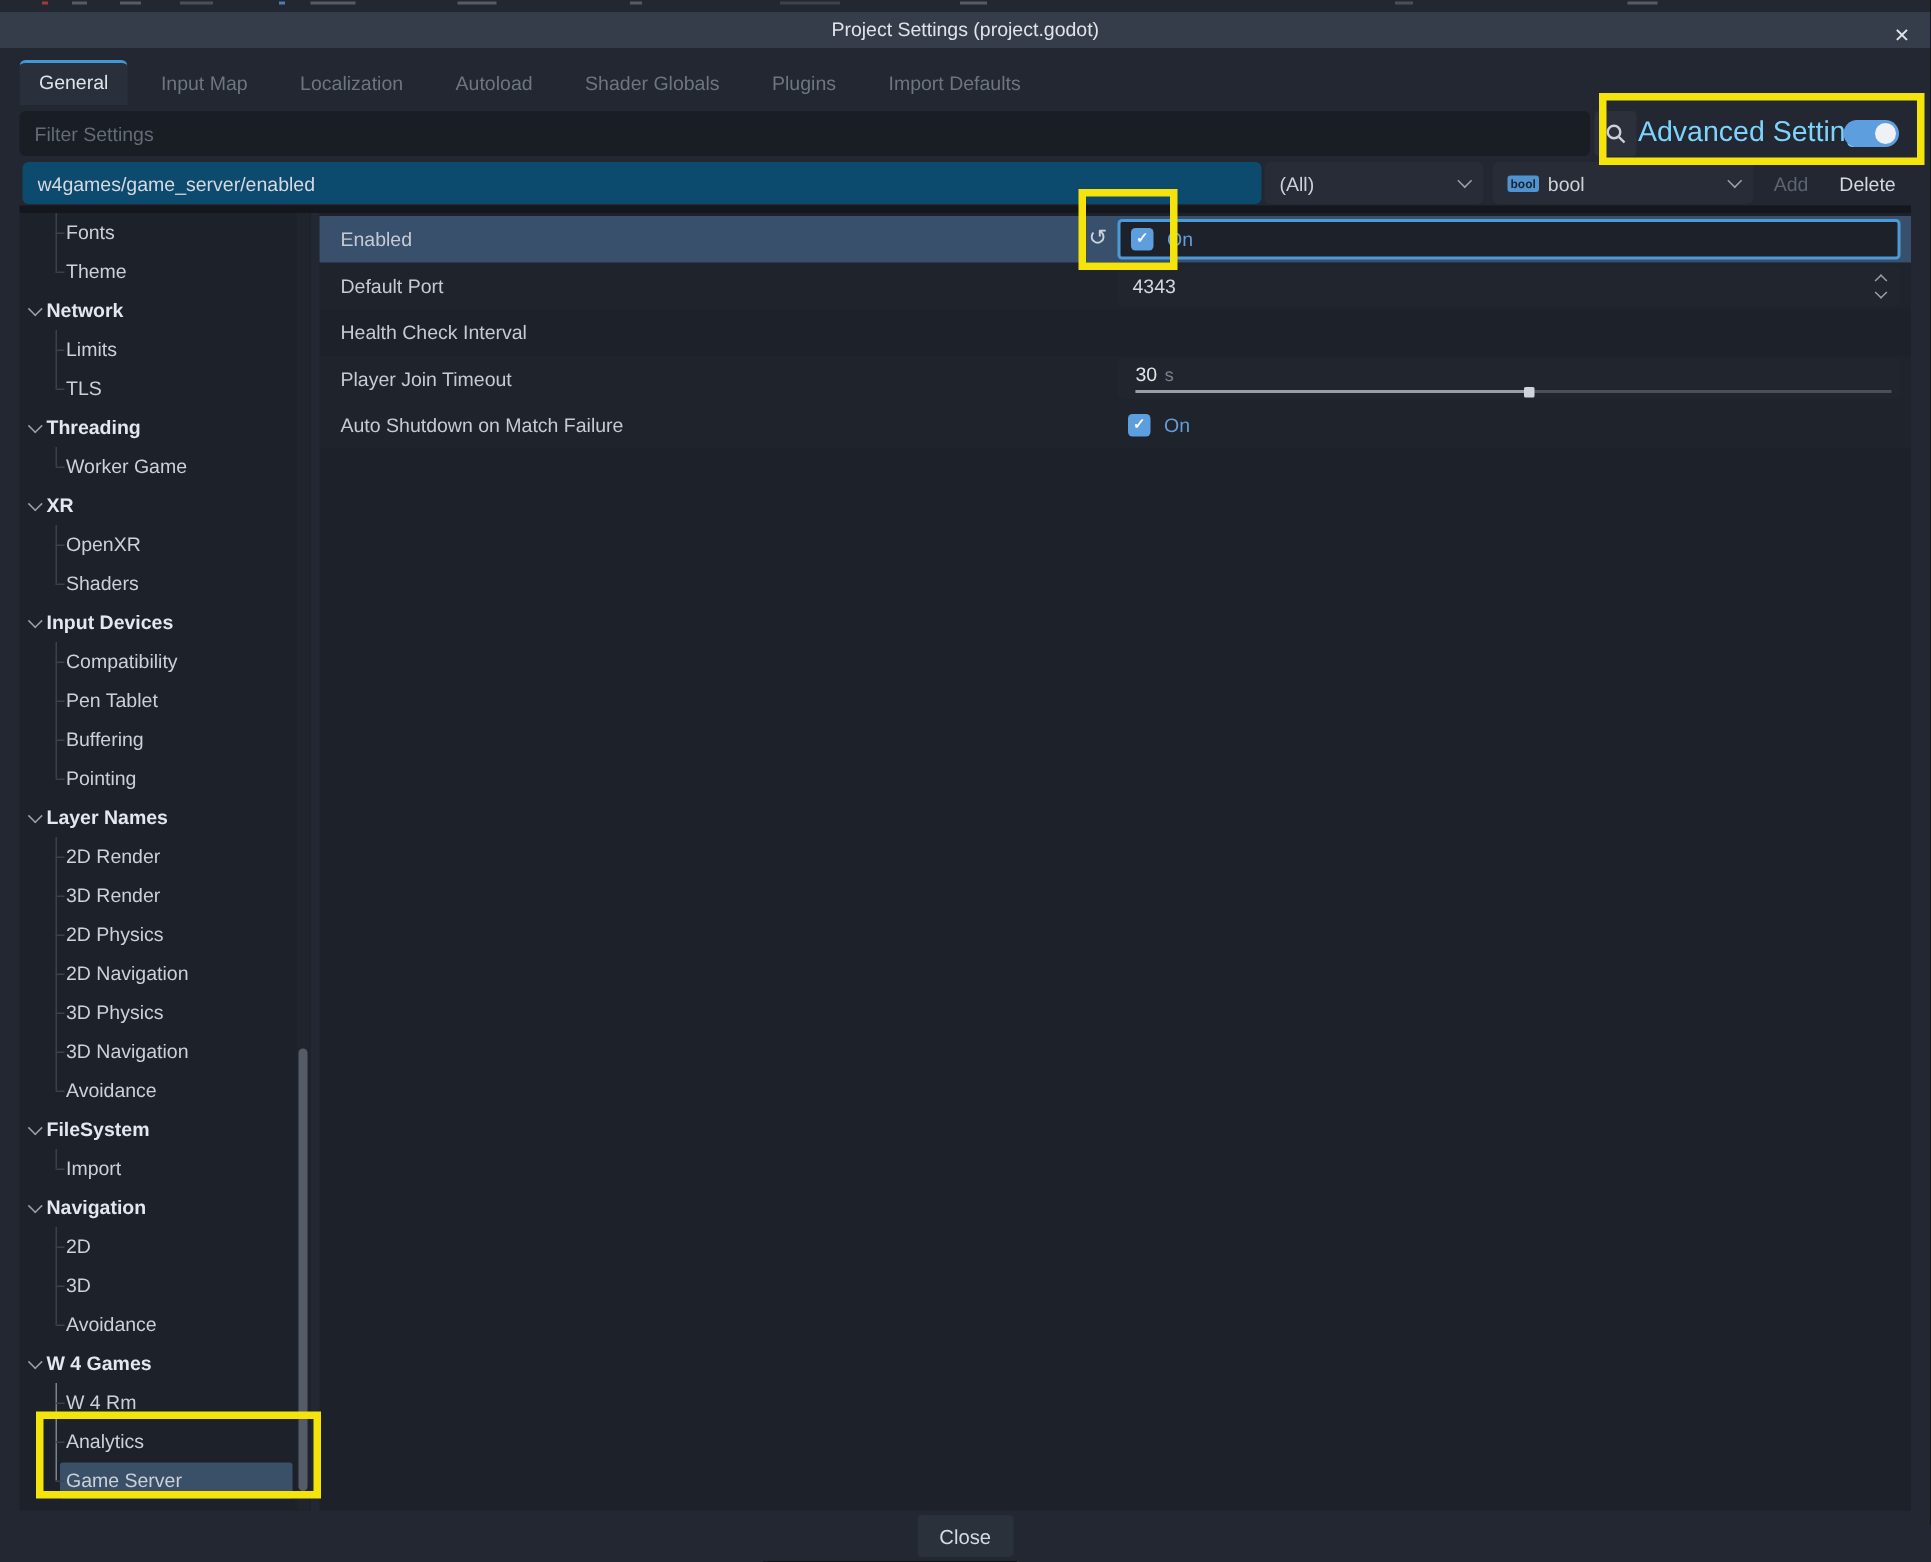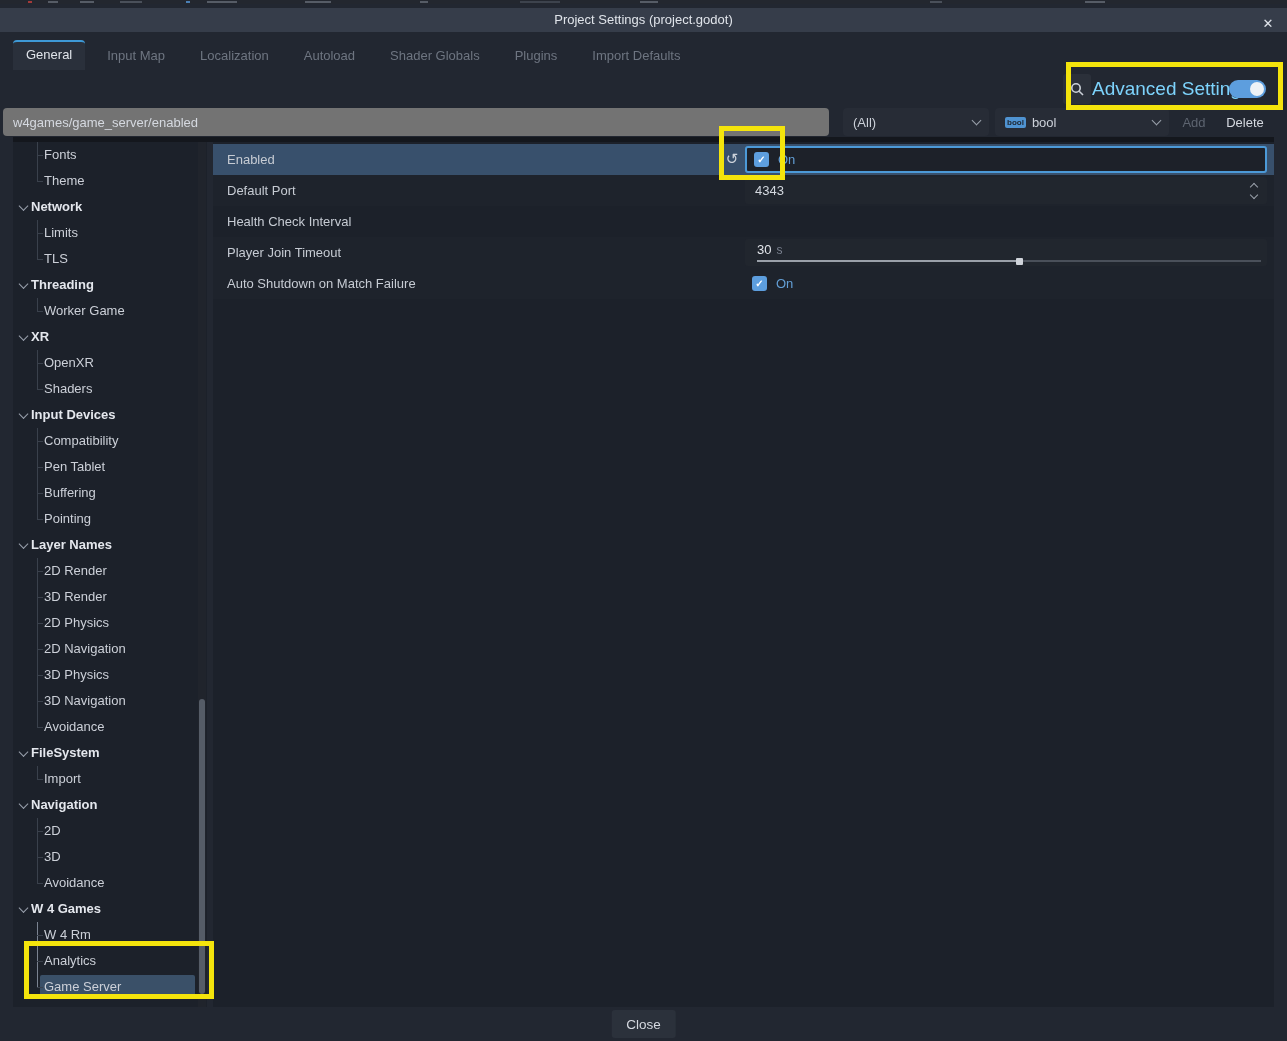--- a/index.html
+++ b/index.html
@@ -25,22 +25,22 @@
   .filter-input{position:absolute;left:13px;top:70px;width:1047px;height:30px;box-sizing:border-box;
      background:#191e25;border:none;border-radius:4px;color:#d5d9e0;padding:0 10px;font-size:13px;outline:none;font-family:inherit;}
   .filter-input::placeholder{color:#646b77;}
   .search-btn{position:absolute;left:1063px;top:70px;width:28px;height:30px;background:#2b303a;border-radius:3px;
      display:flex;align-items:center;justify-content:center;cursor:pointer;}
   .adv-label{position:absolute;left:1092px;top:70px;height:30px;line-height:30px;color:#7dd3fc;font-size:19px;}
   .toggle{position:absolute;left:1229px;top:76px;width:37px;height:18px;border-radius:9px;background:#5d9ede;cursor:pointer;}
   .toggle .knob{position:absolute;right:2px;top:2px;width:14px;height:14px;border-radius:50%;background:#eef2f6;}
 
   
-  .prop-input{position:absolute;left:3px;top:104px;width:826px;height:28px;box-sizing:border-box;
-     background:#737373;border:none;border-radius:4px;color:#d5d9e0;padding:0 10px;font-size:13px;outline:none;font-family:inherit;}
+  .prop-input{position:absolute;left:15px;top:104px;width:826px;height:28px;box-sizing:border-box;
+     background:#0c4a6e;border:none;border-radius:4px;color:#d5d9e0;padding:0 10px;font-size:13px;outline:none;font-family:inherit;}
   .select{position:absolute;top:104px;height:28px;box-sizing:border-box;background:#272c36;border-radius:4px;
      display:flex;align-items:center;padding:0 24px 0 10px;color:#ccd1d9;cursor:pointer;}
   .select .chev{position:absolute;right:9px;}
   .sel-all{left:843px;width:146px;}
   .sel-type{left:995px;width:174px;gap:6px;}
   .chev{width:6px;height:6px;border-right:1.7px solid #9aa1ab;border-bottom:1.7px solid #9aa1ab;transform:rotate(45deg);margin-top:-3px;}
   .bool-badge{background:#4f93d1;color:#1c2531;font-size:8px;font-weight:bold;padding:1px 2px;border-radius:2px;line-height:9px;}
   .txt-btn{position:absolute;top:104px;height:28px;line-height:28px;text-align:center;background:none;border:none;
      font-size:13px;font-family:inherit;cursor:pointer;}
   .btn-add{left:1172px;width:44px;color:#5d6470;}
@@ -131,20 +131,21 @@
     <div class="tabbar" id="tabbar">
         <div class="tab active">General</div>
         <div class="tab">Input Map</div>
         <div class="tab">Localization</div>
         <div class="tab">Autoload</div>
         <div class="tab">Shader Globals</div>
         <div class="tab">Plugins</div>
         <div class="tab">Import Defaults</div>
       </div>
 
+    <input class="filter-input" placeholder="Filter Settings" style="">
     <div class="search-btn">
       <svg width="14" height="14" viewBox="0 0 14 14">
         <circle cx="6" cy="6" r="4.2" fill="none" stroke="#ccd1d9" stroke-width="1.6"></circle>
         <line x1="9.2" y1="9.2" x2="13" y2="13" stroke="#ccd1d9" stroke-width="1.6"></line>
       </svg>
     </div>
     <span class="adv-label">Advanced Settings</span>
     <div class="toggle">
       <div class="knob"></div>
     </div>

